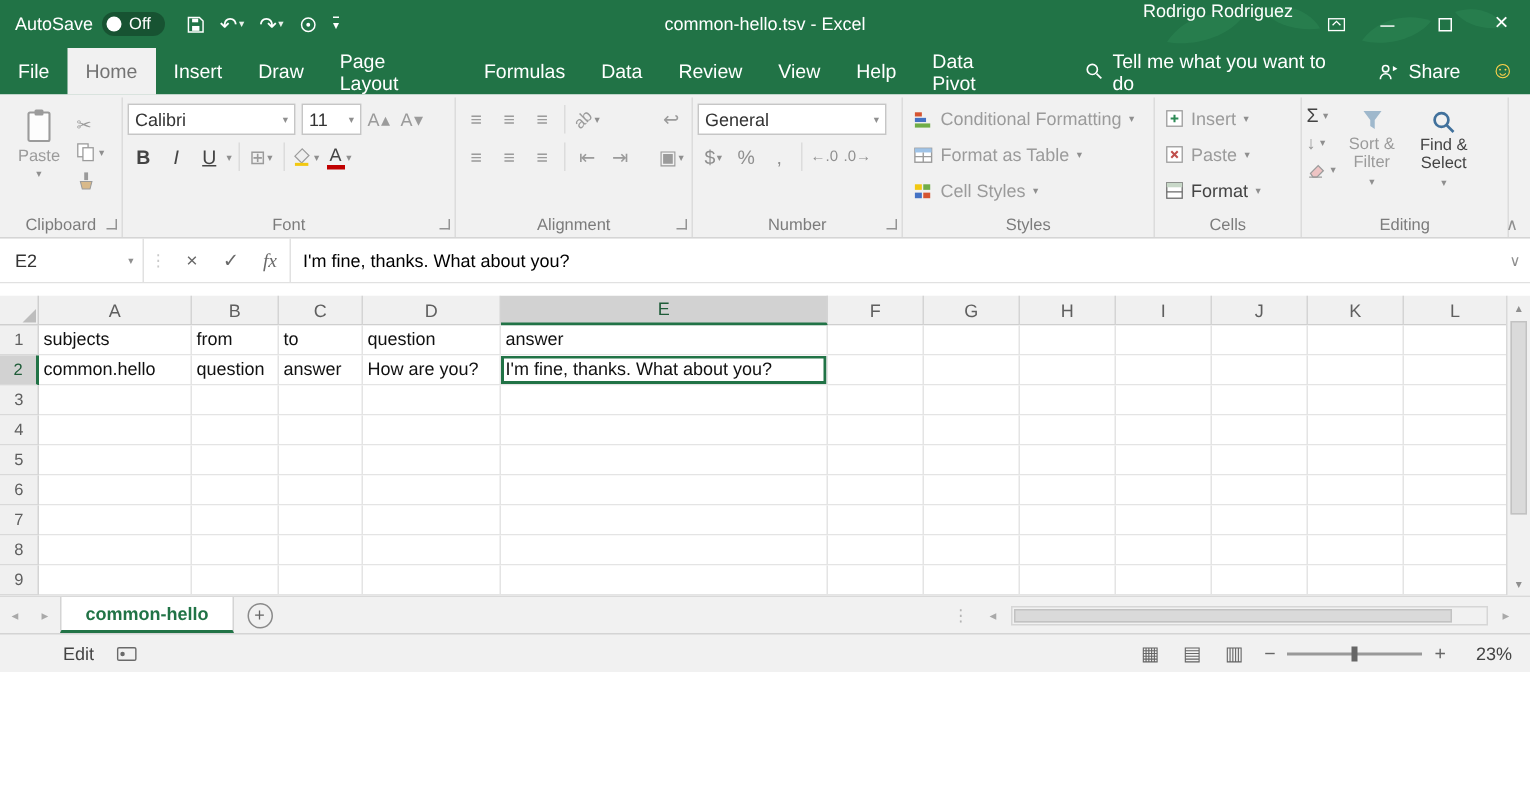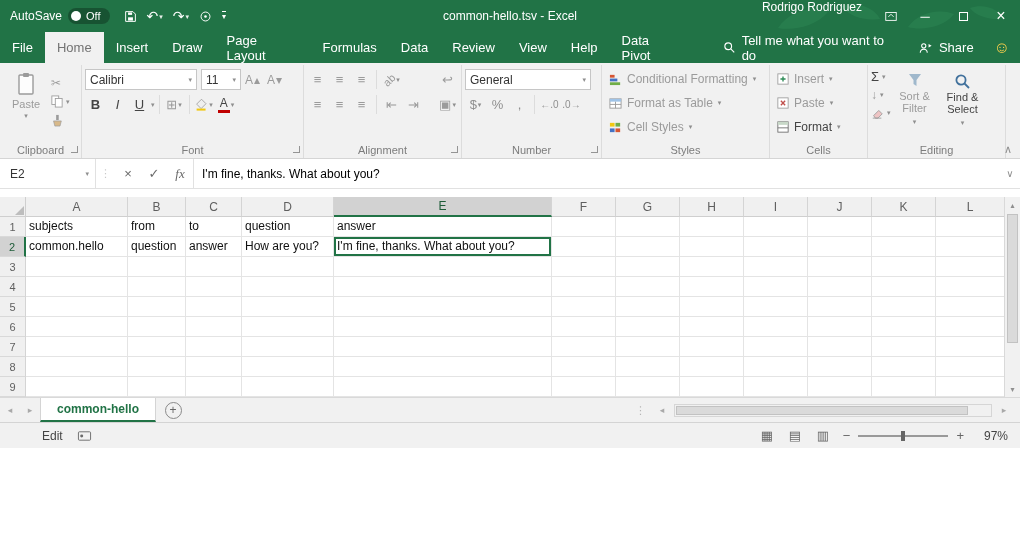--- a/index.html
+++ b/index.html
@@ -756,18 +756,18 @@
         <span class="vw">▦</span>
         <span class="vw">▤</span>
         <span class="vw">▥</span>
       </div>
       <div class="zoom">
         <span class="z-btn">−</span>
         <div class="z-track">
             <div class="z-thumb"></div>
           </div>
         <span class="z-btn">+</span>
-        <span class="z-pct">97%</span>
+        <span class="z-pct">23%</span>
       </div>
     </div>
   </div>
 
 </div>
 
 </body></html>

